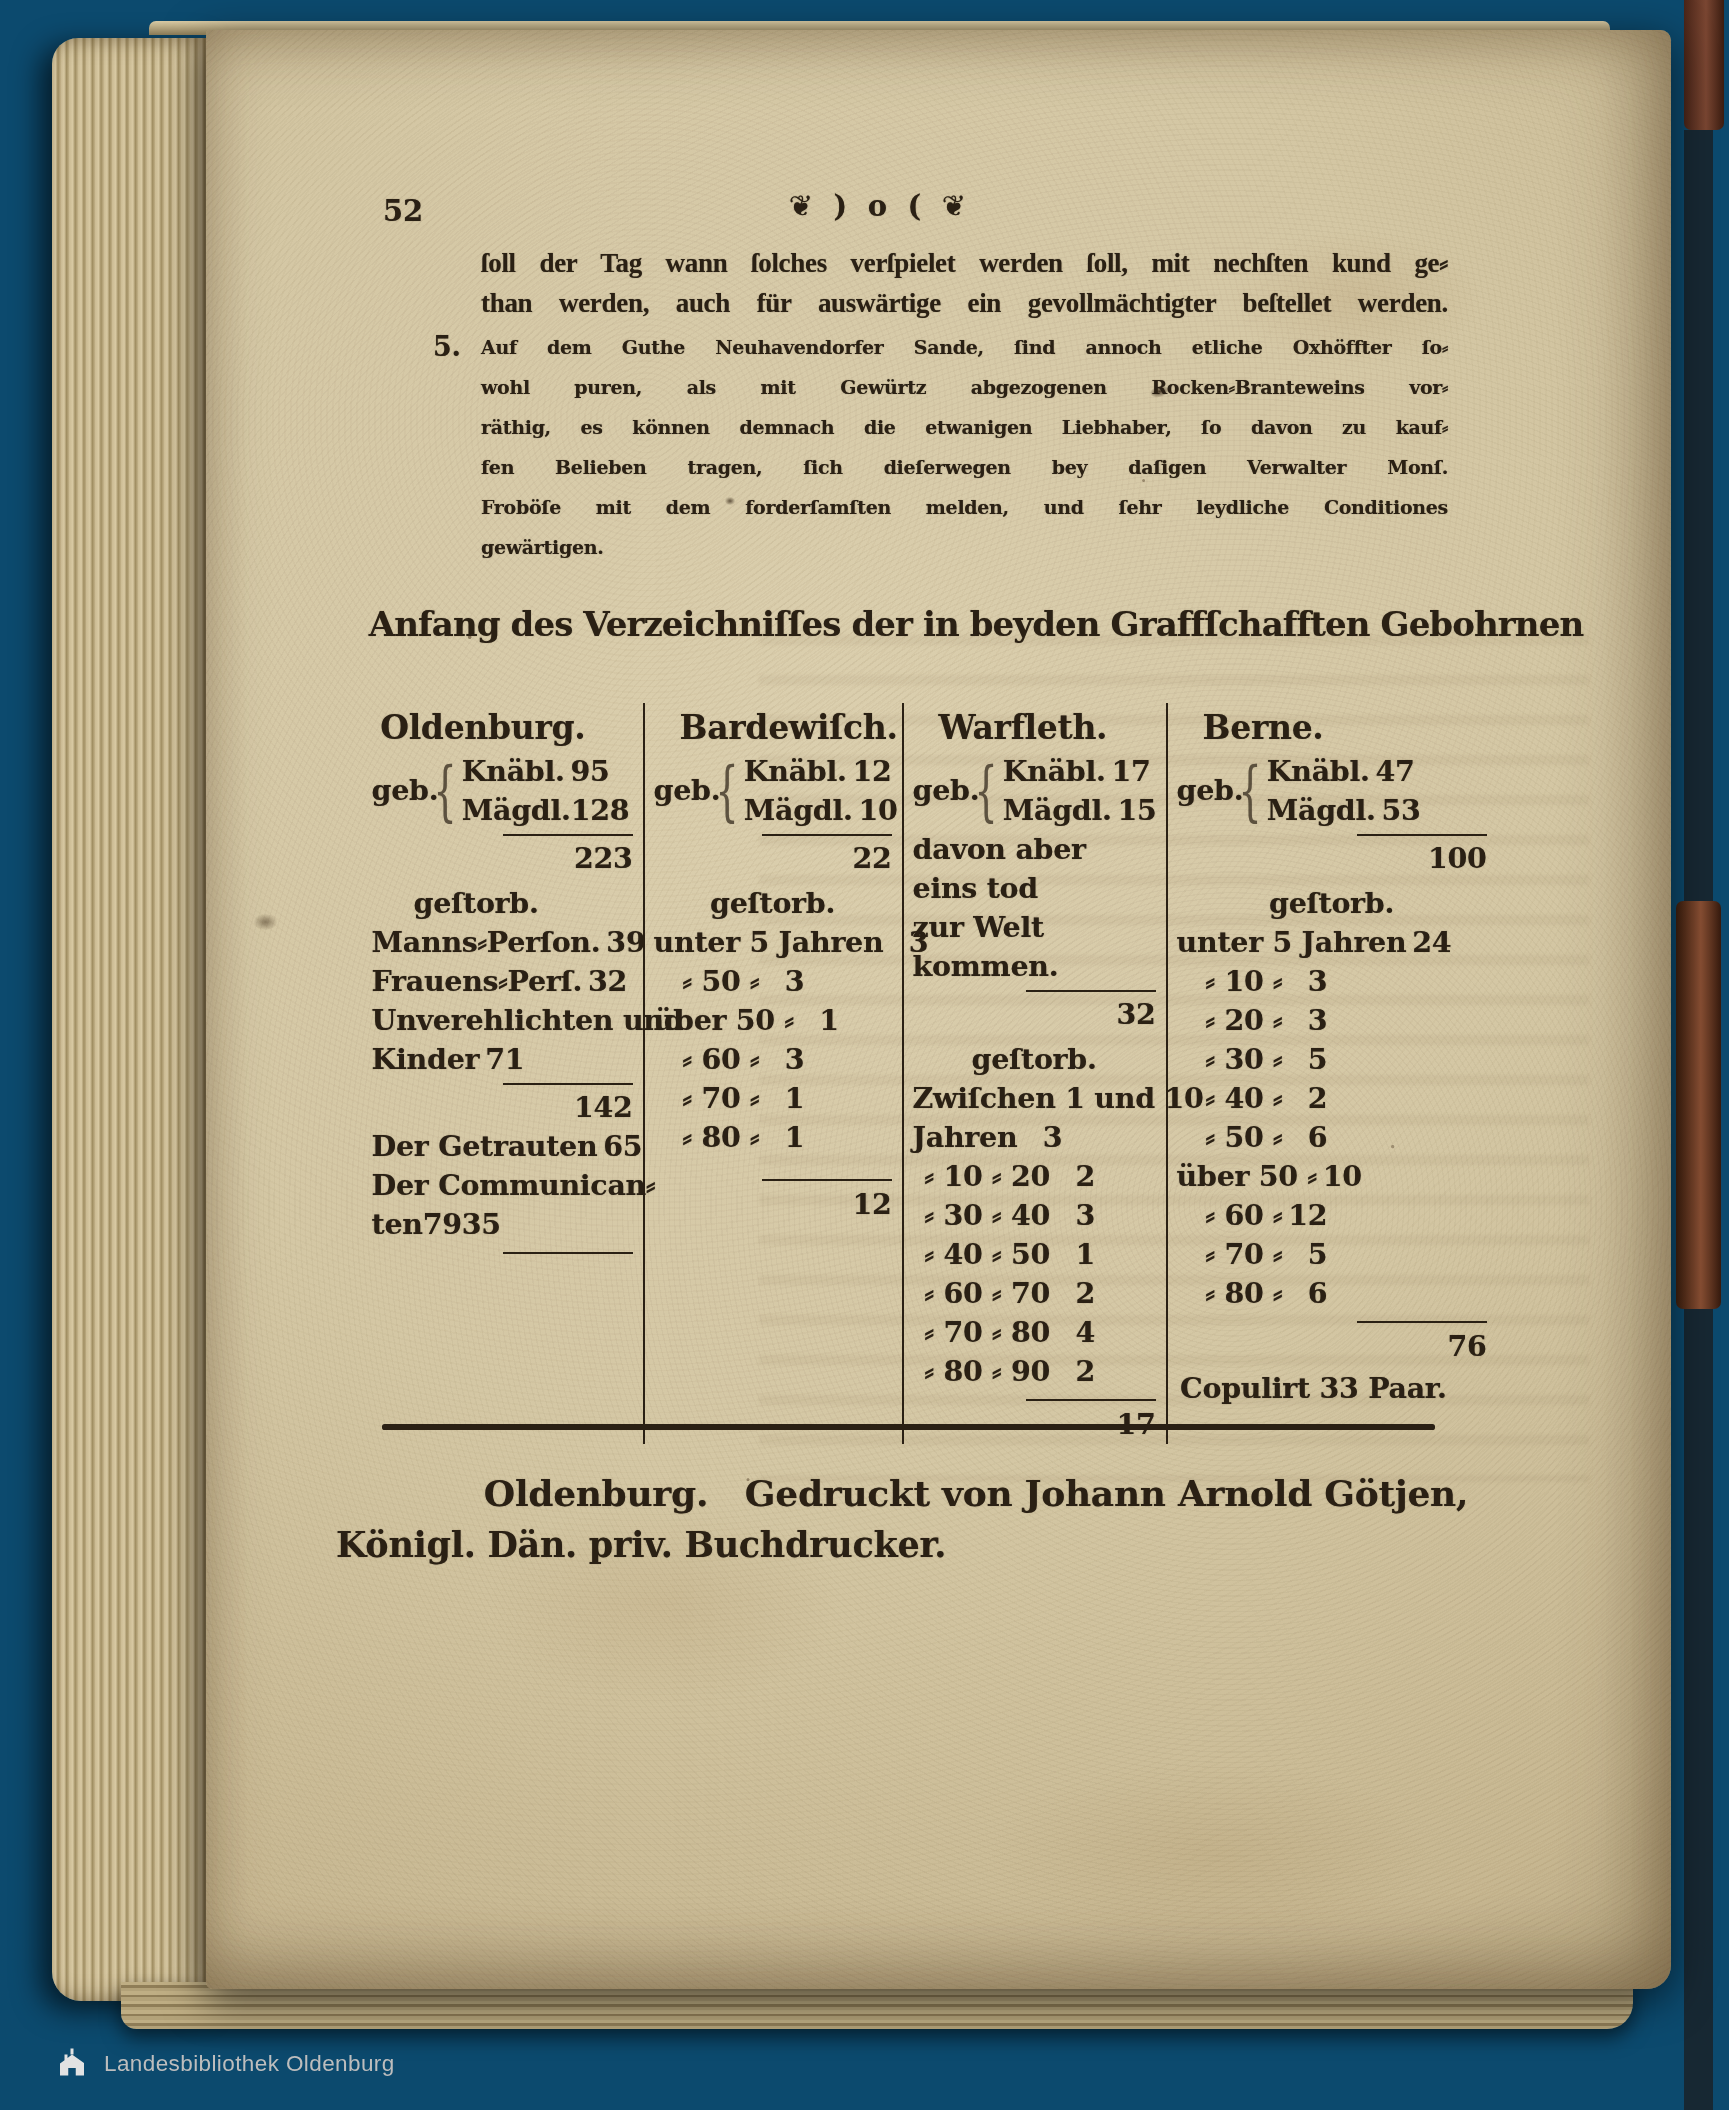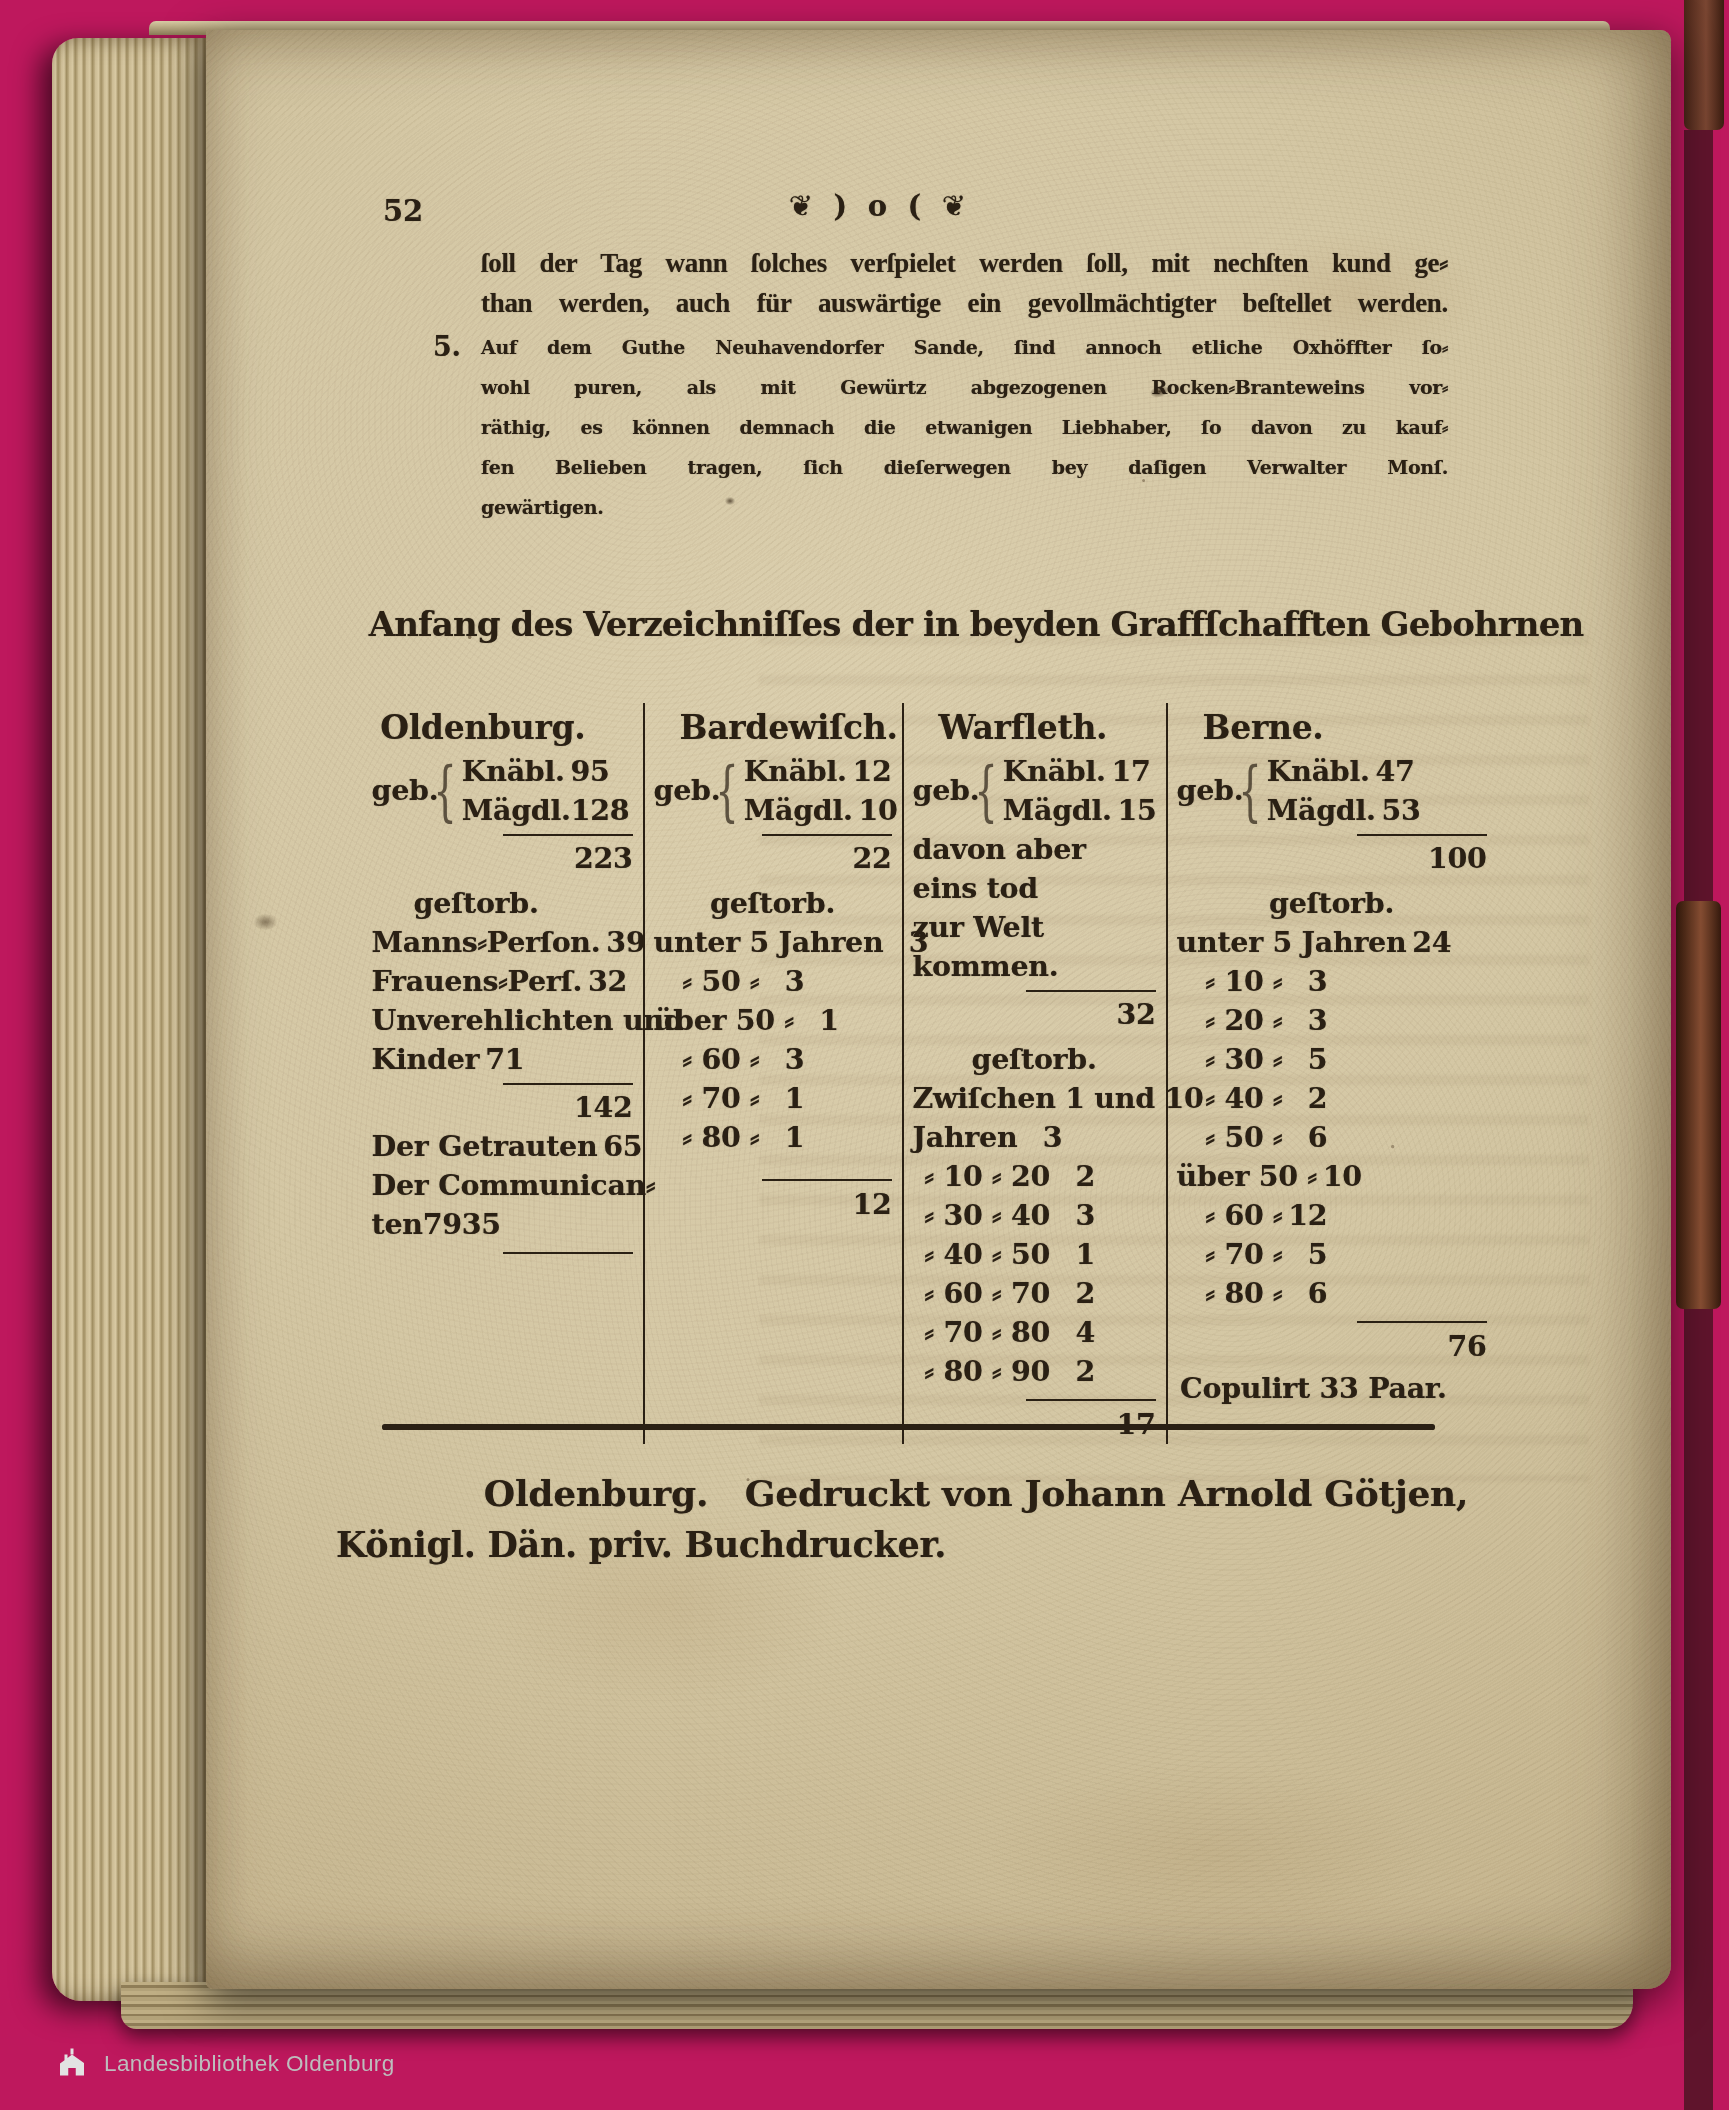--- a/index.html
+++ b/index.html
@@ -1,16 +1,16 @@
 <!DOCTYPE html>
 <html style="font-size:14px"><head>
 <meta charset="utf-8">
 <style>
   html,body{margin:0;padding:0;background:#0e0e0d;}
-  .shot{position:relative;width:1729px;height:2111px;background:#be185d;overflow:hidden;
+  .shot{position:relative;width:1729px;height:2111px;background:#0c4a6e;overflow:hidden;
         font-family:"DejaVu Serif","DejaVu Sans",serif;}
   
   .stack-top{position:absolute;left:149px;top:21px;width:1461px;height:14px;
     background:linear-gradient(#ddcfa8,#a08e64);border-radius:7px 7px 0 0;}
   .stack-left{position:absolute;left:52px;top:38px;width:161px;height:1963px;
     border-radius:26px 0 0 29px;
     background:repeating-linear-gradient(90deg,#cbbb93 0px,#d8c9a3 3.5px,#a08e62 6px,#c2b188 8.6px);
     box-shadow:inset -12px 0 22.5px rgba(70,50,25,.55), -10.4px 8.6px 29px rgba(0,0,0,.65);}
   .stack-bottom{position:absolute;left:121px;top:1982px;width:1512px;height:47px;
     background:repeating-linear-gradient(180deg,#bfae84 0 3.5px,#8f7d57 3.5px 6px,#b3a279 6px 9.5px);
@@ -132,20 +132,21 @@
         <div class="jline">ſoll der Tag wann ſolches verſpielet werden ſoll, mit nechſten kund ge⸗</div>
         <div class="jline">than werden, auch für auswärtige ein gevollmächtigter beſtellet werden.</div>
       </div>
 
       <div class="item-marker">5.</div>
       <div class="itemblock">
         <div class="jline">Auf dem Guthe Neuhavendorfer Sande, ſind annoch etliche Oxhöffter ſo⸗</div>
         <div class="jline">wohl puren, als mit Gewürtz abgezogenen Rocken⸗Branteweins vor⸗</div>
         <div class="jline">räthig, es können demnach die etwanigen Liebhaber, ſo davon zu kauf⸗</div>
         <div class="jline">fen Belieben tragen, ſich dieſerwegen bey daſigen Verwalter Monſ.</div>
+        <div class="jline">Froböſe mit dem forderſamſten melden, und ſehr leydliche Conditiones</div>
         <div>gewärtigen.</div>
       </div>
 
       <div class="title1">Anfang des Verzeichniſſes der in beyden Graffſchafften Gebohrnen</div>
 
       <div class="datatable">
 
         <section class="tcol c0">
           <div class="ttitle">Oldenburg.</div>
           <div class="gebgrp">

